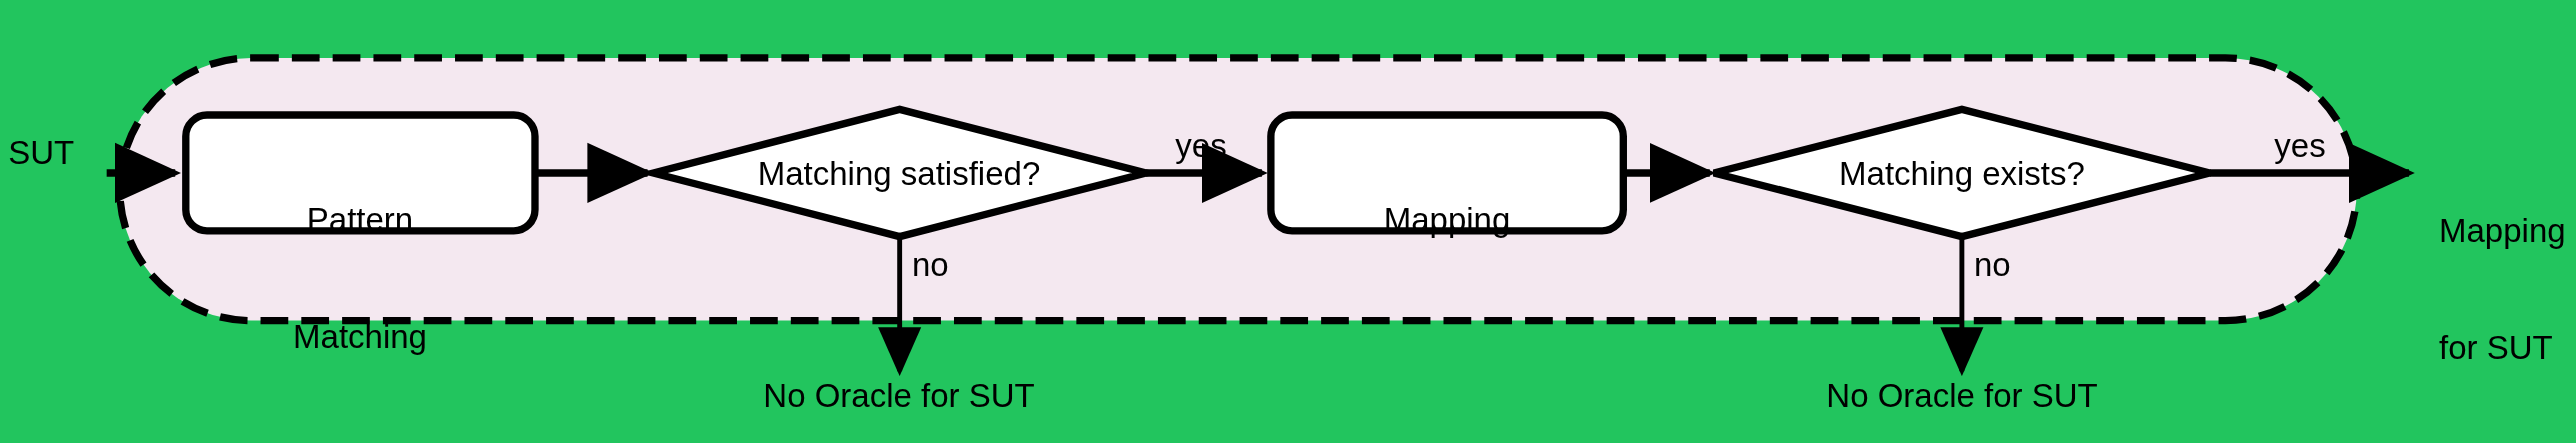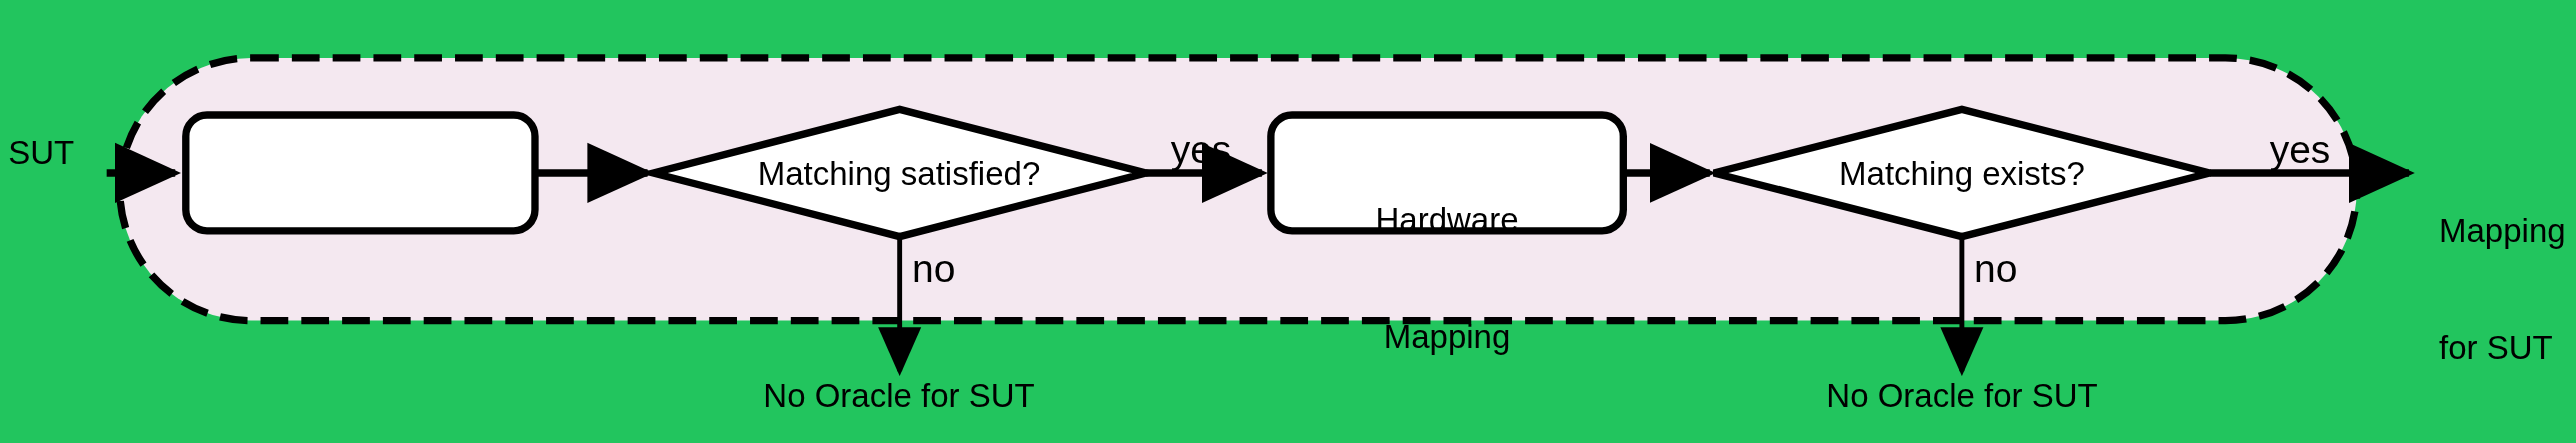--- a/index.html
+++ b/index.html
@@ -26,21 +26,21 @@
     position: absolute;
     color: #000000;
     white-space: pre;
     line-height: 1.18;
   }
   .node-text {
     font-size: 33px;
     text-align: center;
   }
   .edge-text {
-    font-size: 39px;
+    font-size: 33px;
   }
   .io-text {
     font-size: 33px;
   }
   .centered {
     transform: translateX(-50%);
     text-align: center;
   }
 </style>
 </head>
@@ -78,29 +78,32 @@
 
     <polygon points="2100,212 2404,134 2708,212 2404,290" fill="#ffffff" stroke="#000000" stroke-width="9" stroke-linejoin="miter"></polygon>
 
     <line x1="2708" y1="212" x2="2952" y2="212" stroke="#000000" stroke-width="9" marker-end="url(#arrowhead)"></line>
 
     <line x1="2404" y1="290" x2="2404" y2="455" stroke="#000000" stroke-width="6" marker-end="url(#arrowhead-thin)"></line>
   </svg>
 
   <div class="lbl io-text" style="left:8.2px; top:134px;">SUT</div>
 
+  <div class="lbl node-text centered" style="left:360px; top:123px; width:326px;">
+    <div>Pattern</div>
+    <div>Matching</div>
+  </div>
 
   <div class="lbl node-text centered" style="left:899px; top:155px; width:457px;">Matching satisfied?</div>
 
   <div class="lbl edge-text centered" style="left:1201px; top:127px; width:131px;">yes</div>
 
   <div class="lbl edge-text" style="left:912px; top:246px;">no</div>
 
   <div class="lbl node-text centered" style="left:1447px; top:123px; width:343px;">
-    <div>Hardware</div>
     <div>Mapping</div>
   </div>
 
   <div class="lbl node-text centered" style="left:1962px; top:155px; width:457px;">Matching exists?</div>
 
   <div class="lbl edge-text centered" style="left:2300px; top:127px; width:131px;">yes</div>
 
   <div class="lbl edge-text" style="left:1974px; top:246px;">no</div>
 
   <div class="lbl io-text" style="left:2439px; top:134px;">

